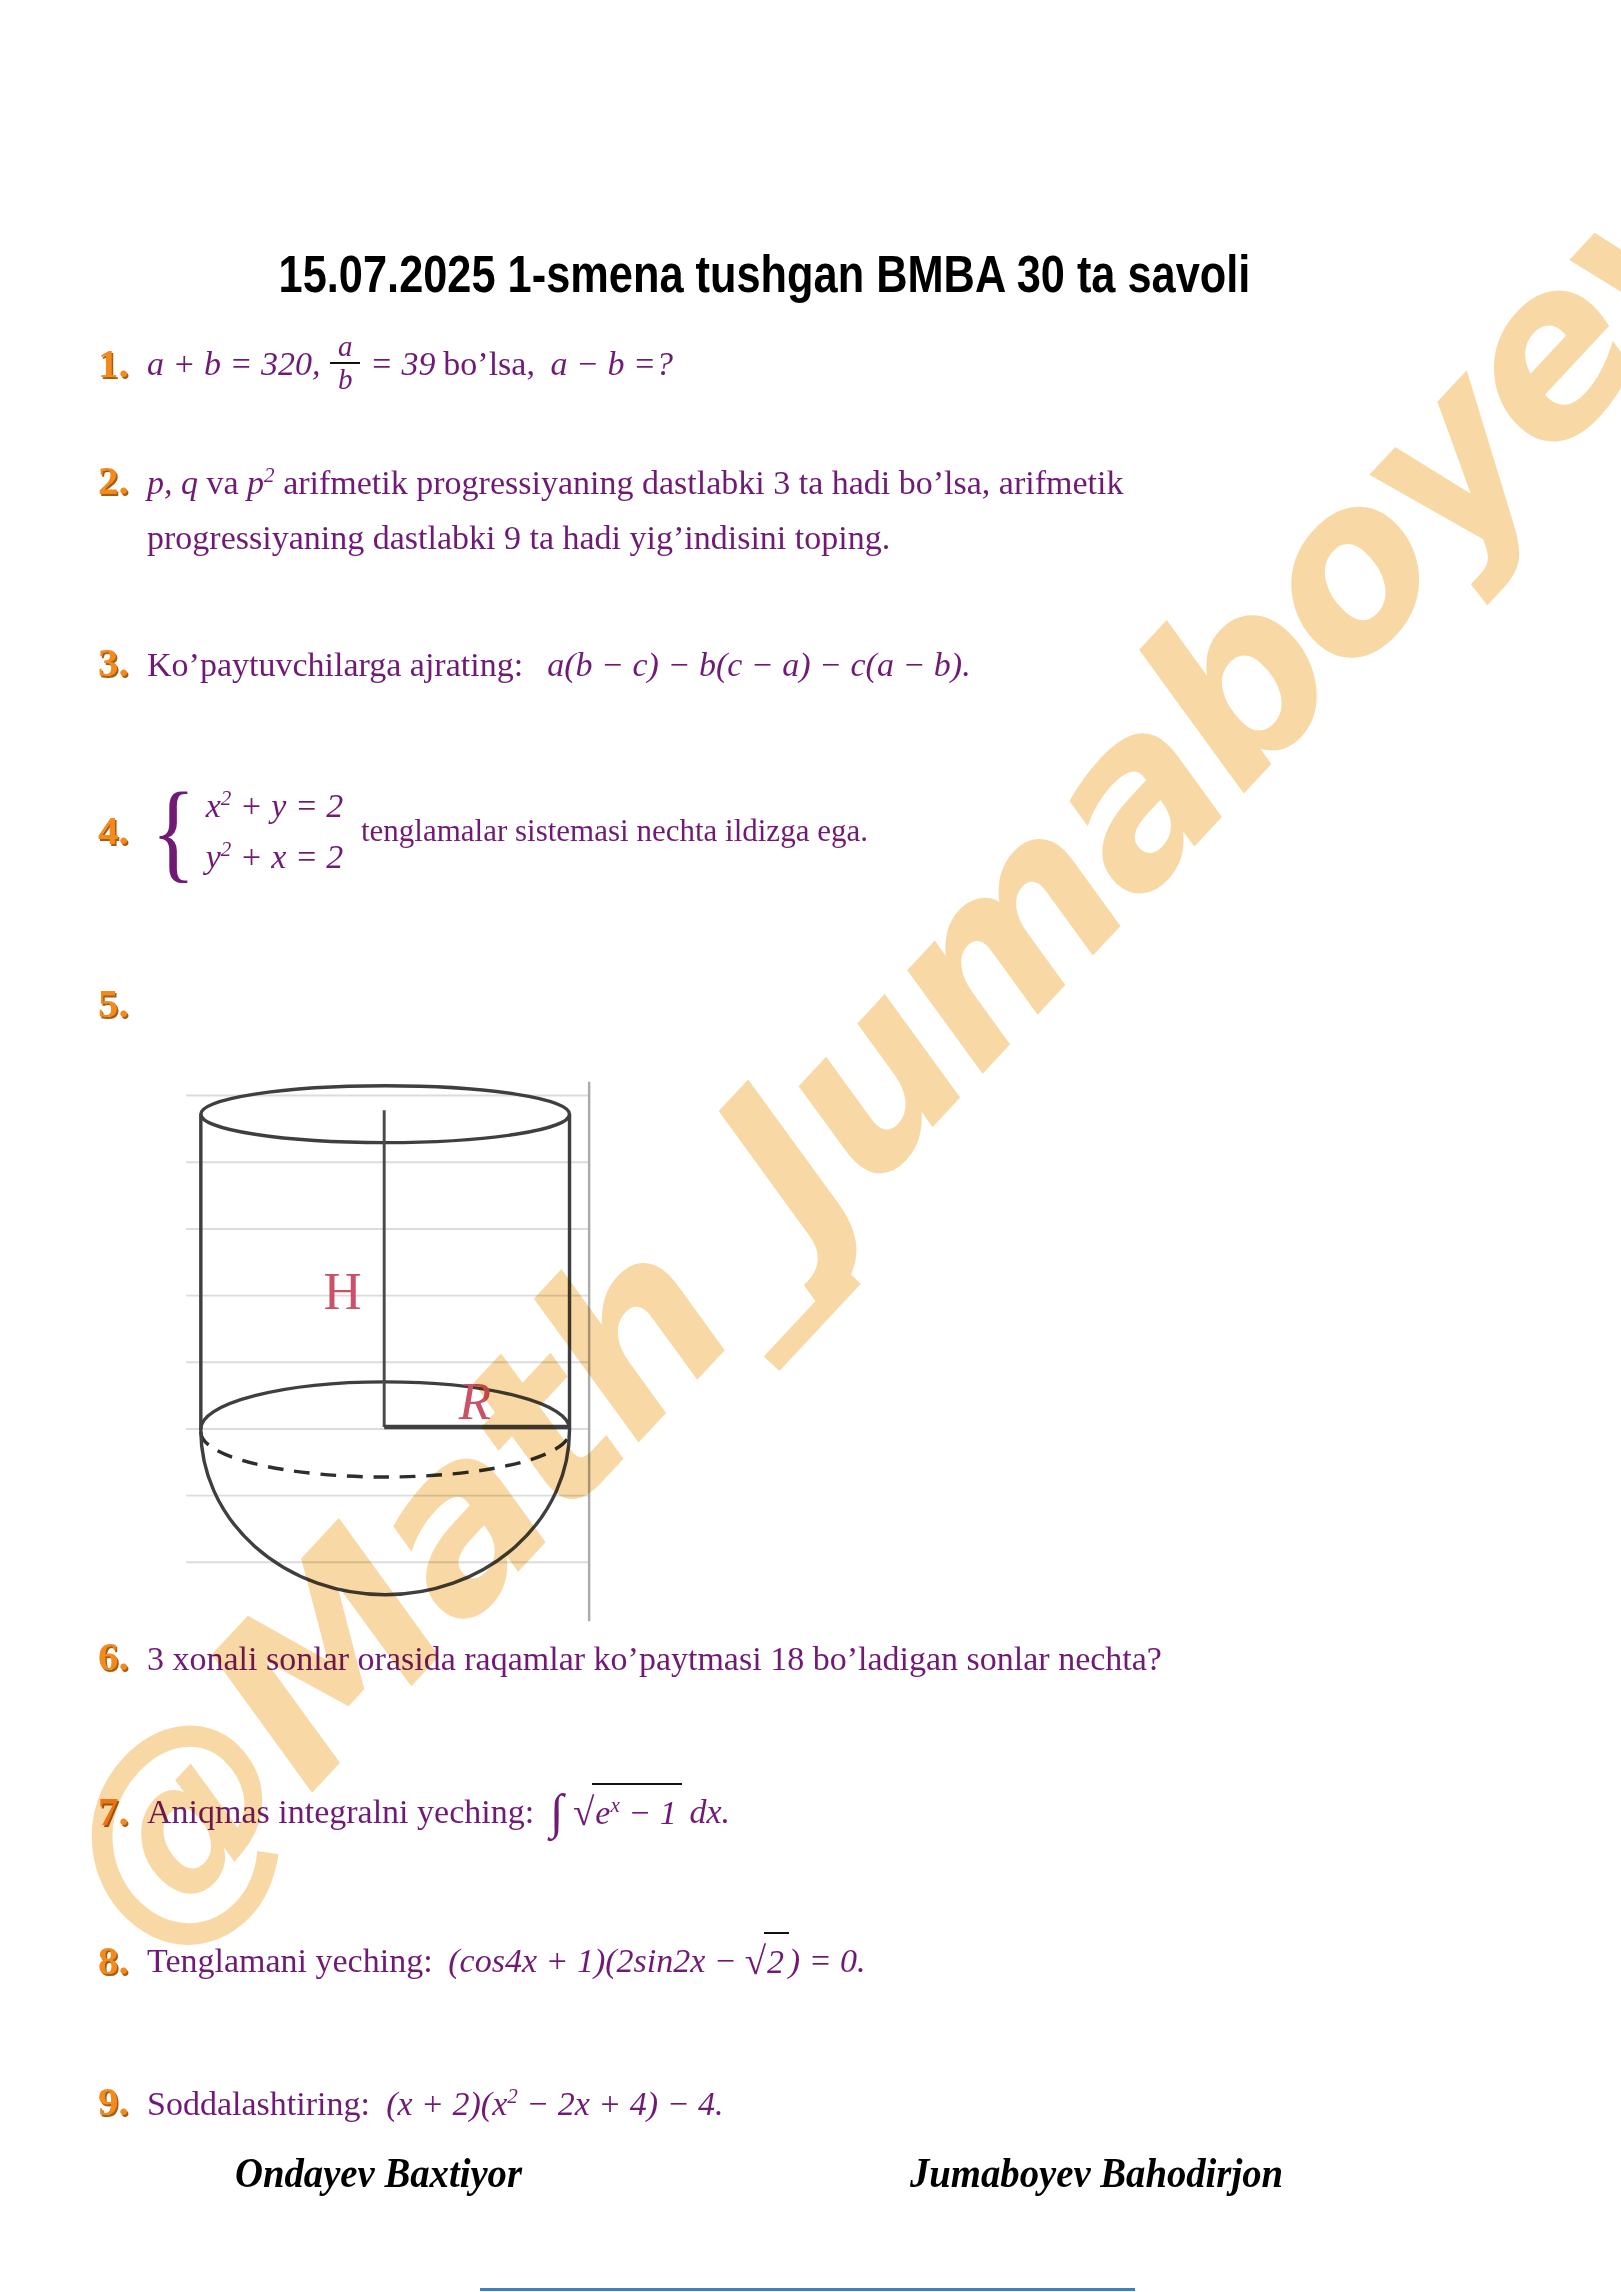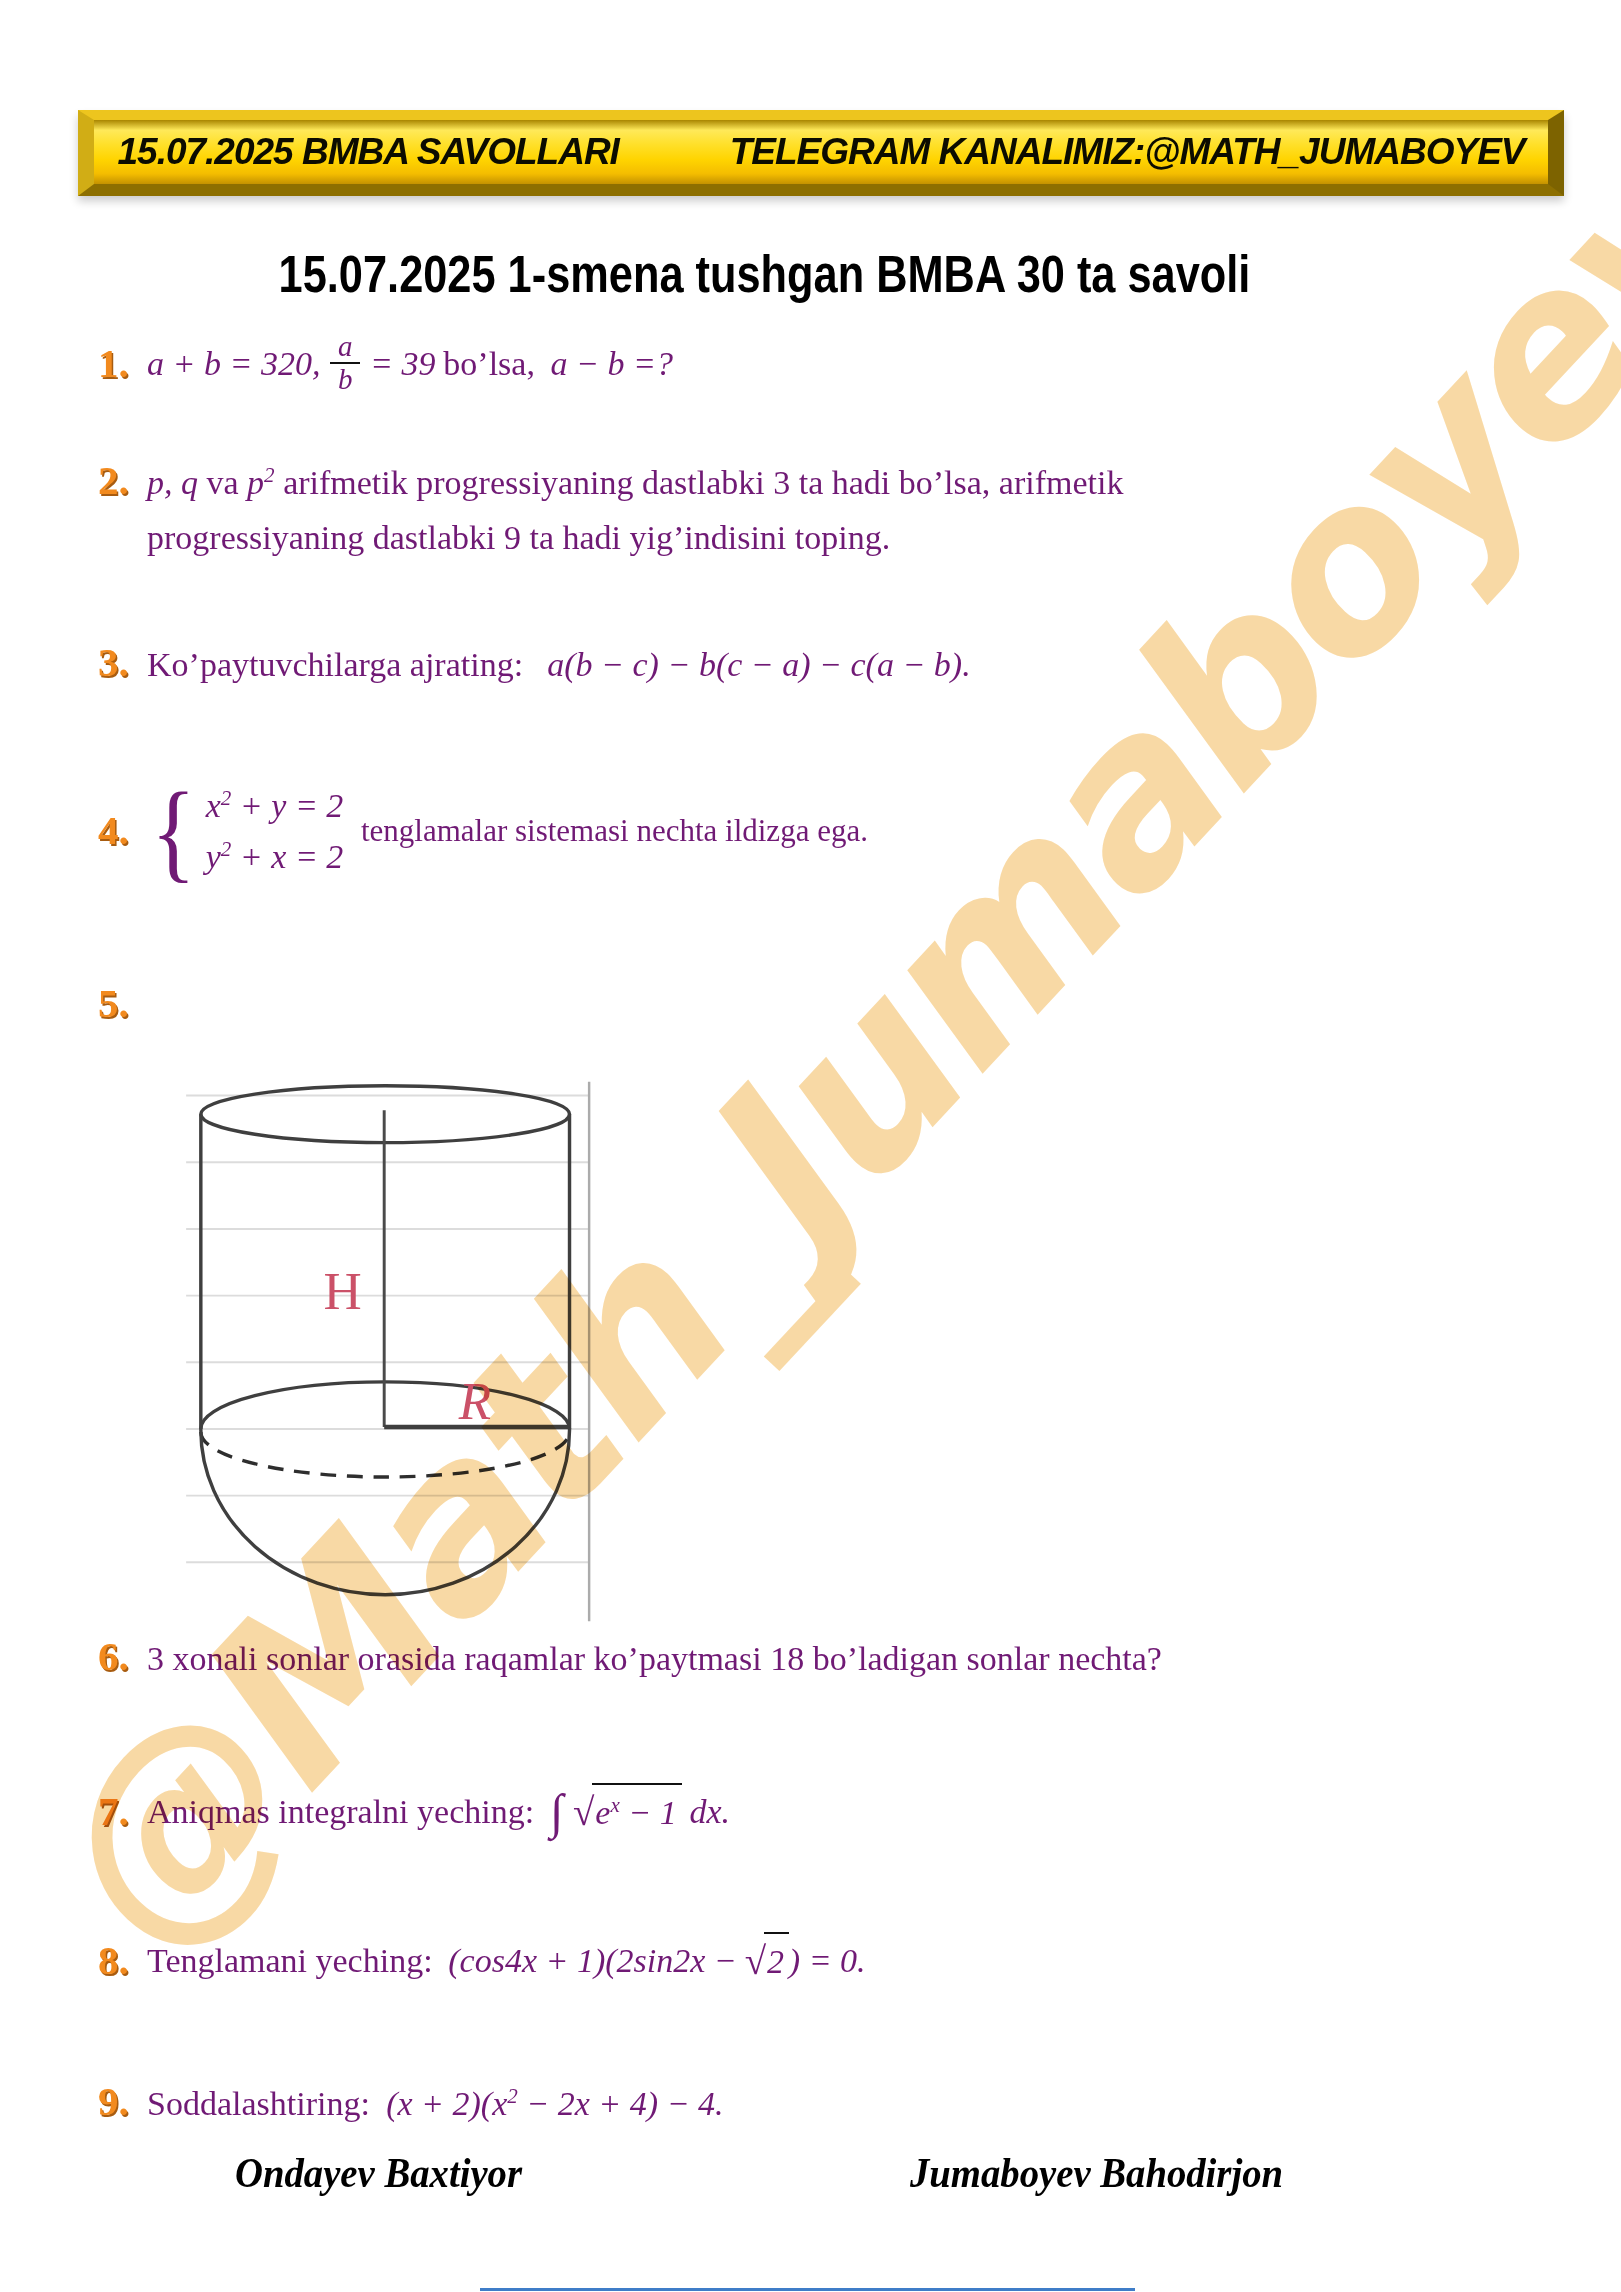--- a/index.html
+++ b/index.html
@@ -73,24 +73,20 @@
   .bottom-line{position:absolute;left:480px;top:2288px;width:655px;height:2.9px;
                background:#3f7dc8;z-index:5;}
 </style>
 </head>
 <body>
 
 <div class="page">
 
   <div class="watermark">@Math_Jumaboyev</div>
 
-  <div class="banner">
-    <span>15.07.2025  BMBA SAVOLLARI</span>
-    <span>TELEGRAM KANALIMIZ:@MATH_JUMABOYEV</span>
-  </div>
 
   <h1 class="title">15.07.2025 1-smena tushgan BMBA 30 ta savoli</h1>
 
   <div class="q center" style="top:331px;">
     <span class="qnum">1.</span>
     <div class="qbody q1row">
       <span class="m">a + b = 320,</span>
       <span class="frac">
         <span class="fnum">a</span>
         <span class="fden">b</span>

